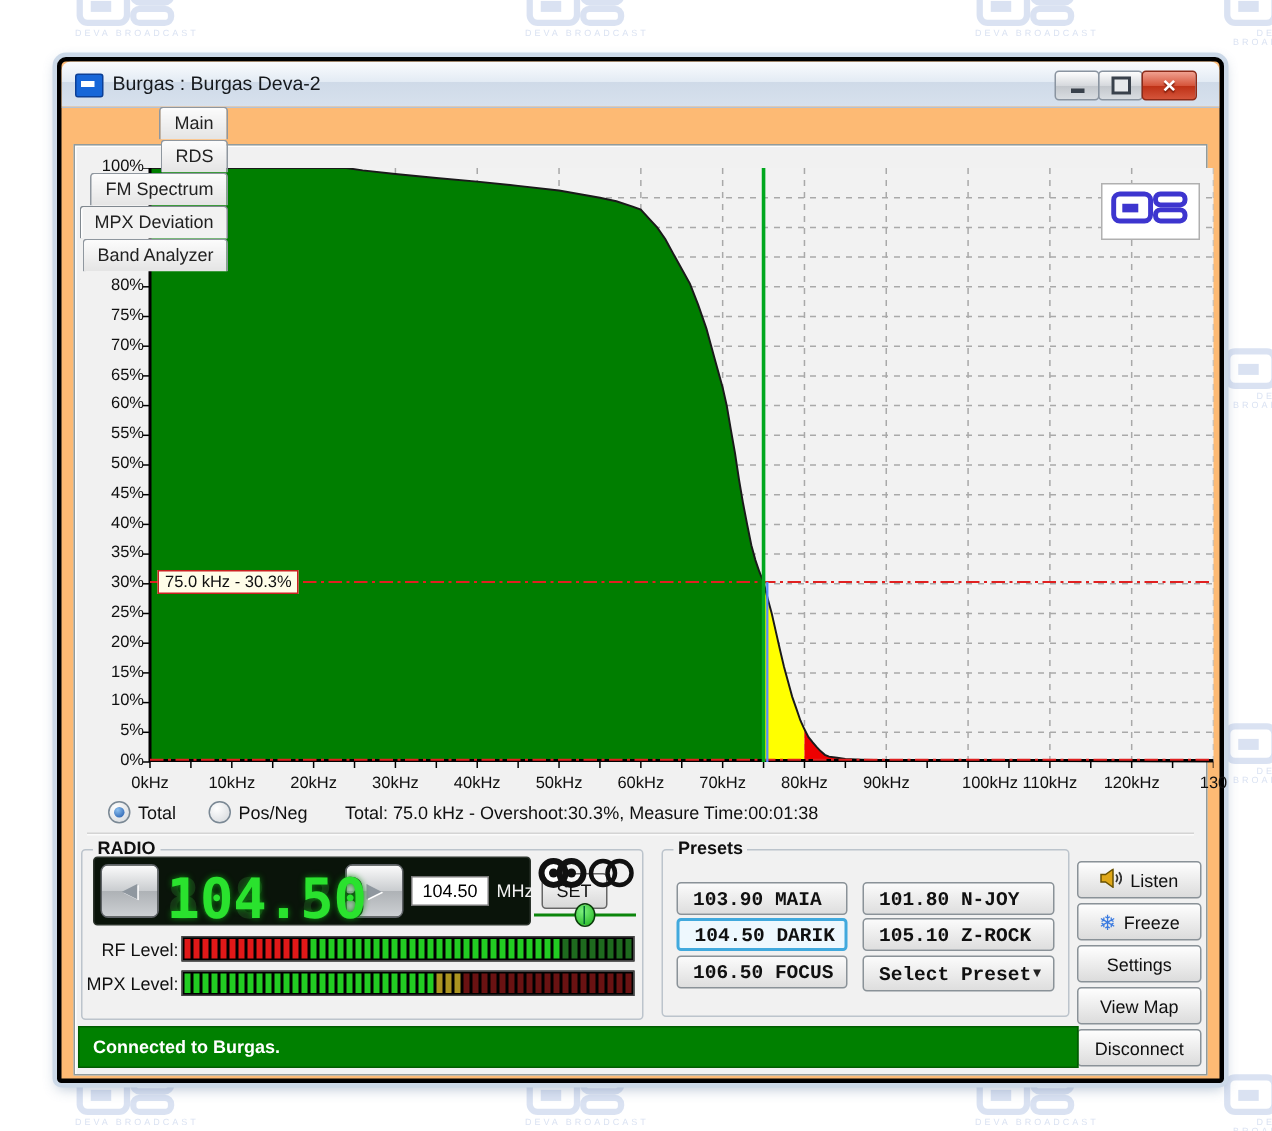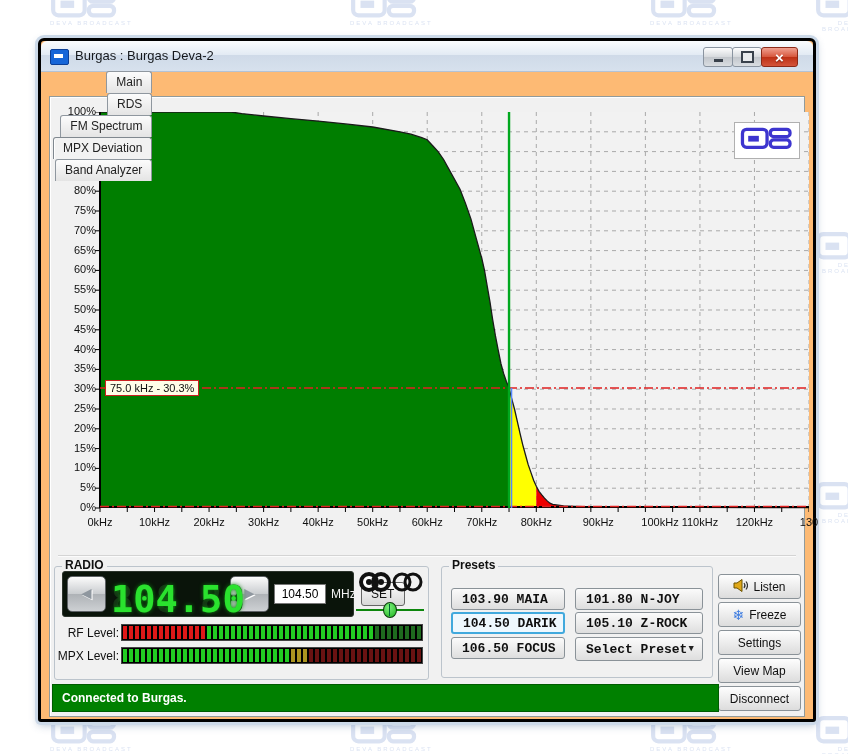--- a/index.html
+++ b/index.html
@@ -403,34 +403,45 @@
     <div id="xlabels">
         <div class="xlab" style="left: 27px;">0kHz</div>
         <div class="xlab" style="left: 81.5385px;">10kHz</div>
         <div class="xlab" style="left: 136.077px;">20kHz</div>
         <div class="xlab" style="left: 190.615px;">30kHz</div>
         <div class="xlab" style="left: 245.154px;">40kHz</div>
         <div class="xlab" style="left: 299.692px;">50kHz</div>
         <div class="xlab" style="left: 354.231px;">60kHz</div>
         <div class="xlab" style="left: 408.769px;">70kHz</div>
         <div class="xlab" style="left: 463.308px;">80kHz</div>
-        <div class="xlab" style="left: 517.846px; text-align: right;">90kHz</div>
+        <div class="xlab" style="left: 517.846px;">90kHz</div>
         <div class="xlab" style="left: 587px;">100kHz</div>
         <div class="xlab" style="left: 626.923px;">110kHz</div>
         <div class="xlab" style="left: 681.462px;">120kHz</div>
         <div class="xlab" style="left: 736px;">130</div>
       </div>
     <div id="thr-label" style="left: 55px; top: 283.012px;">75.0 kHz - 30.3%</div>
     <div id="dblogo-box" style="left: 684px; top: 25px;"><svg width="54.12" height="24.599999999999998" viewBox="0 0 66 30">
           <rect x="3" y="4" width="30" height="22" rx="5" fill="none" stroke="#3d35cf" stroke-width="4"></rect>
           <rect x="10" y="12" width="13" height="7" fill="#3d35cf"></rect>
           <rect x="37" y="4" width="24" height="9" rx="4" fill="none" stroke="#3d35cf" stroke-width="4"></rect>
           <rect x="37" y="17" width="24" height="9" rx="4" fill="none" stroke="#3d35cf" stroke-width="4"></rect>
         </svg></div>
 
+    <div id="measure-row">
+      <div class="radio-opt" style="left:8px;top:0;">
+        <span class="radio-dot sel"></span>
+        <span>Total</span>
+      </div>
+      <div class="radio-opt" style="left:75px;top:0;">
+        <span class="radio-dot"></span>
+        <span>Pos/Neg</span>
+      </div>
+      <div id="measure-summary">Total: 75.0 kHz - Overshoot:30.3%, Measure Time:00:01:38</div>
+    </div>
     <div id="separator"></div>
 
     <div class="groupbox" id="radio-group"></div>
     <div class="grouplabel" id="radio-group-label">RADIO</div>
 
     <div id="led-panel">
       <div class="arrow-btn">
           <span>◄</span>
         </div>
       <div id="led-display">

